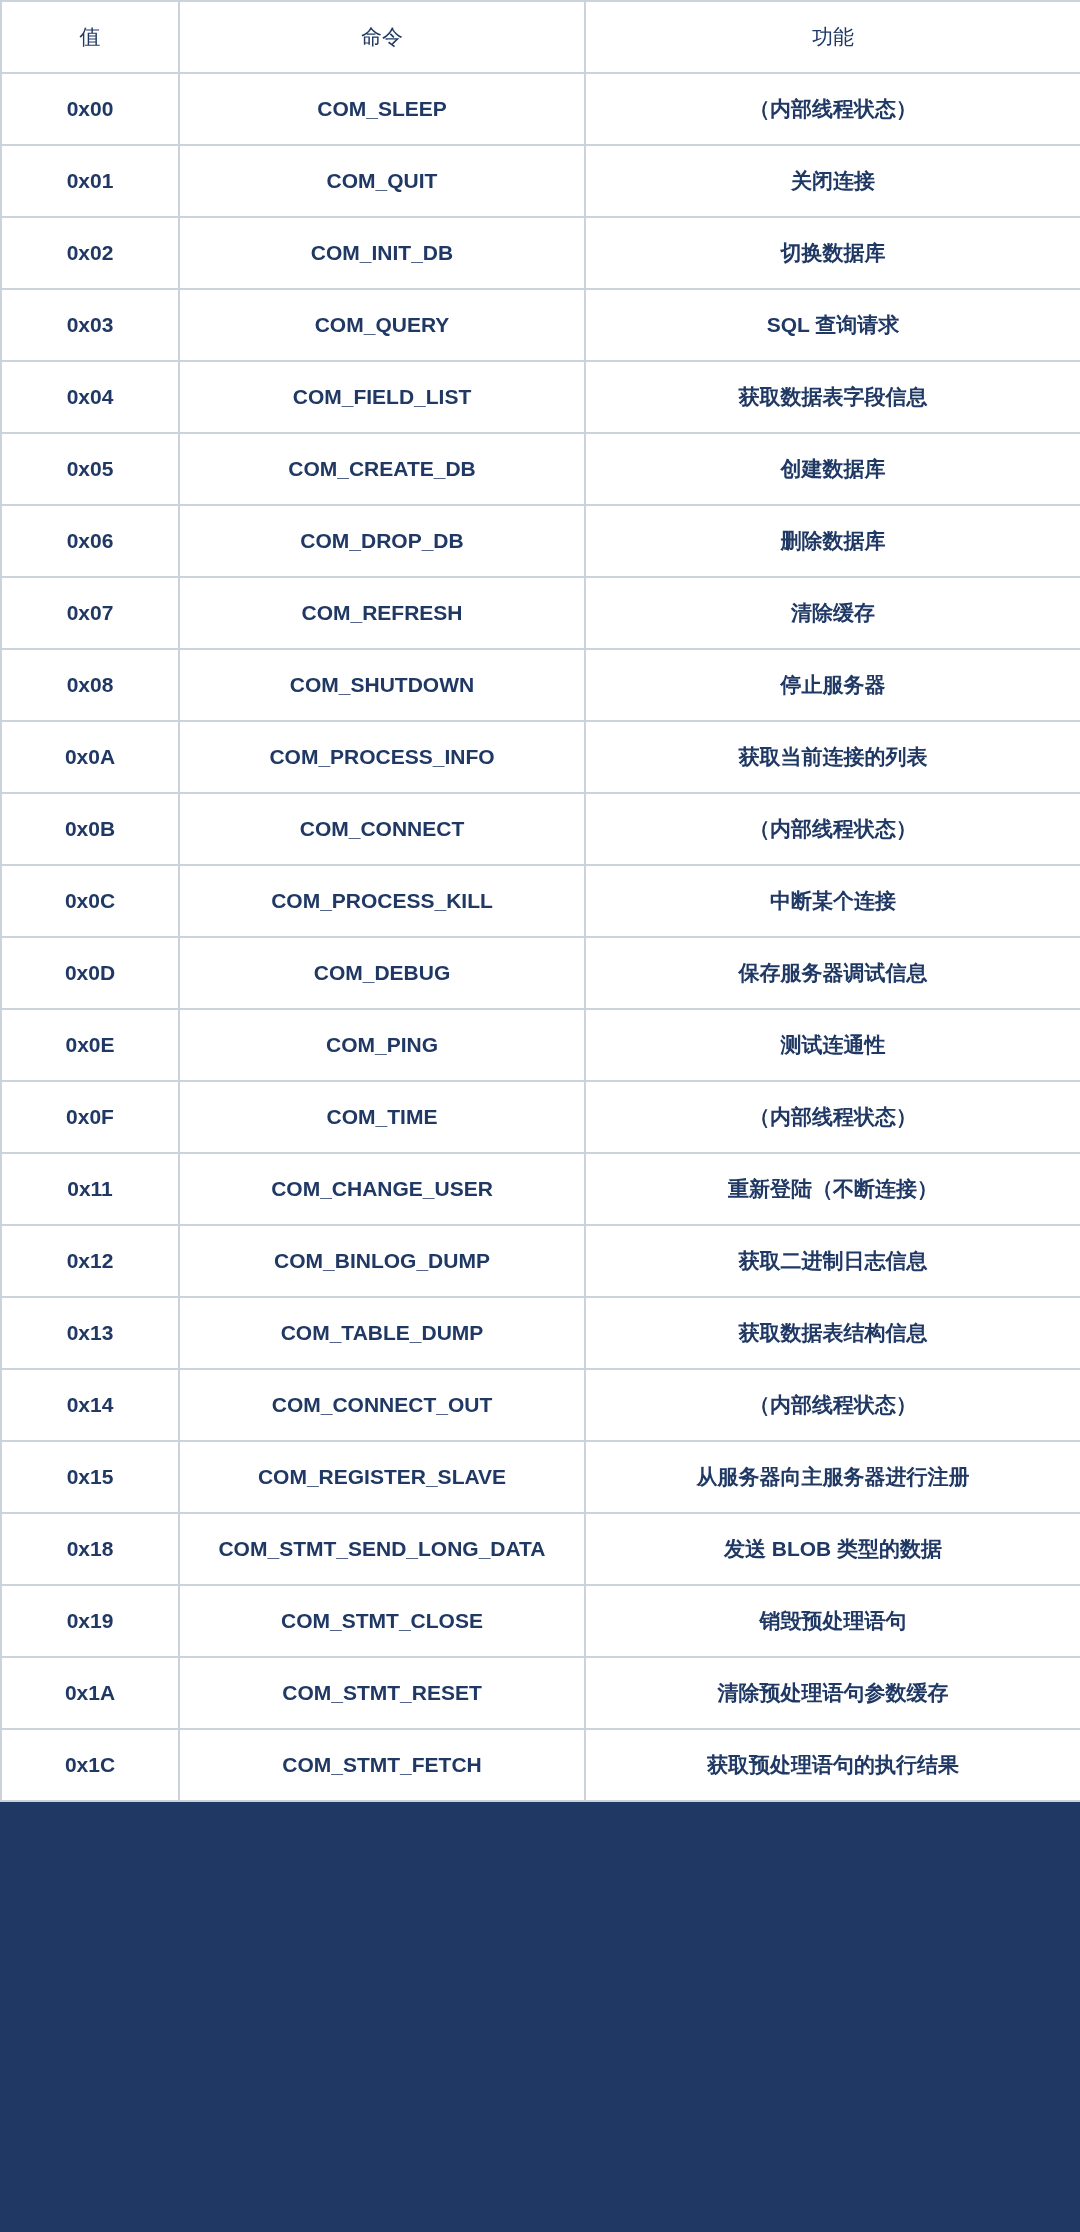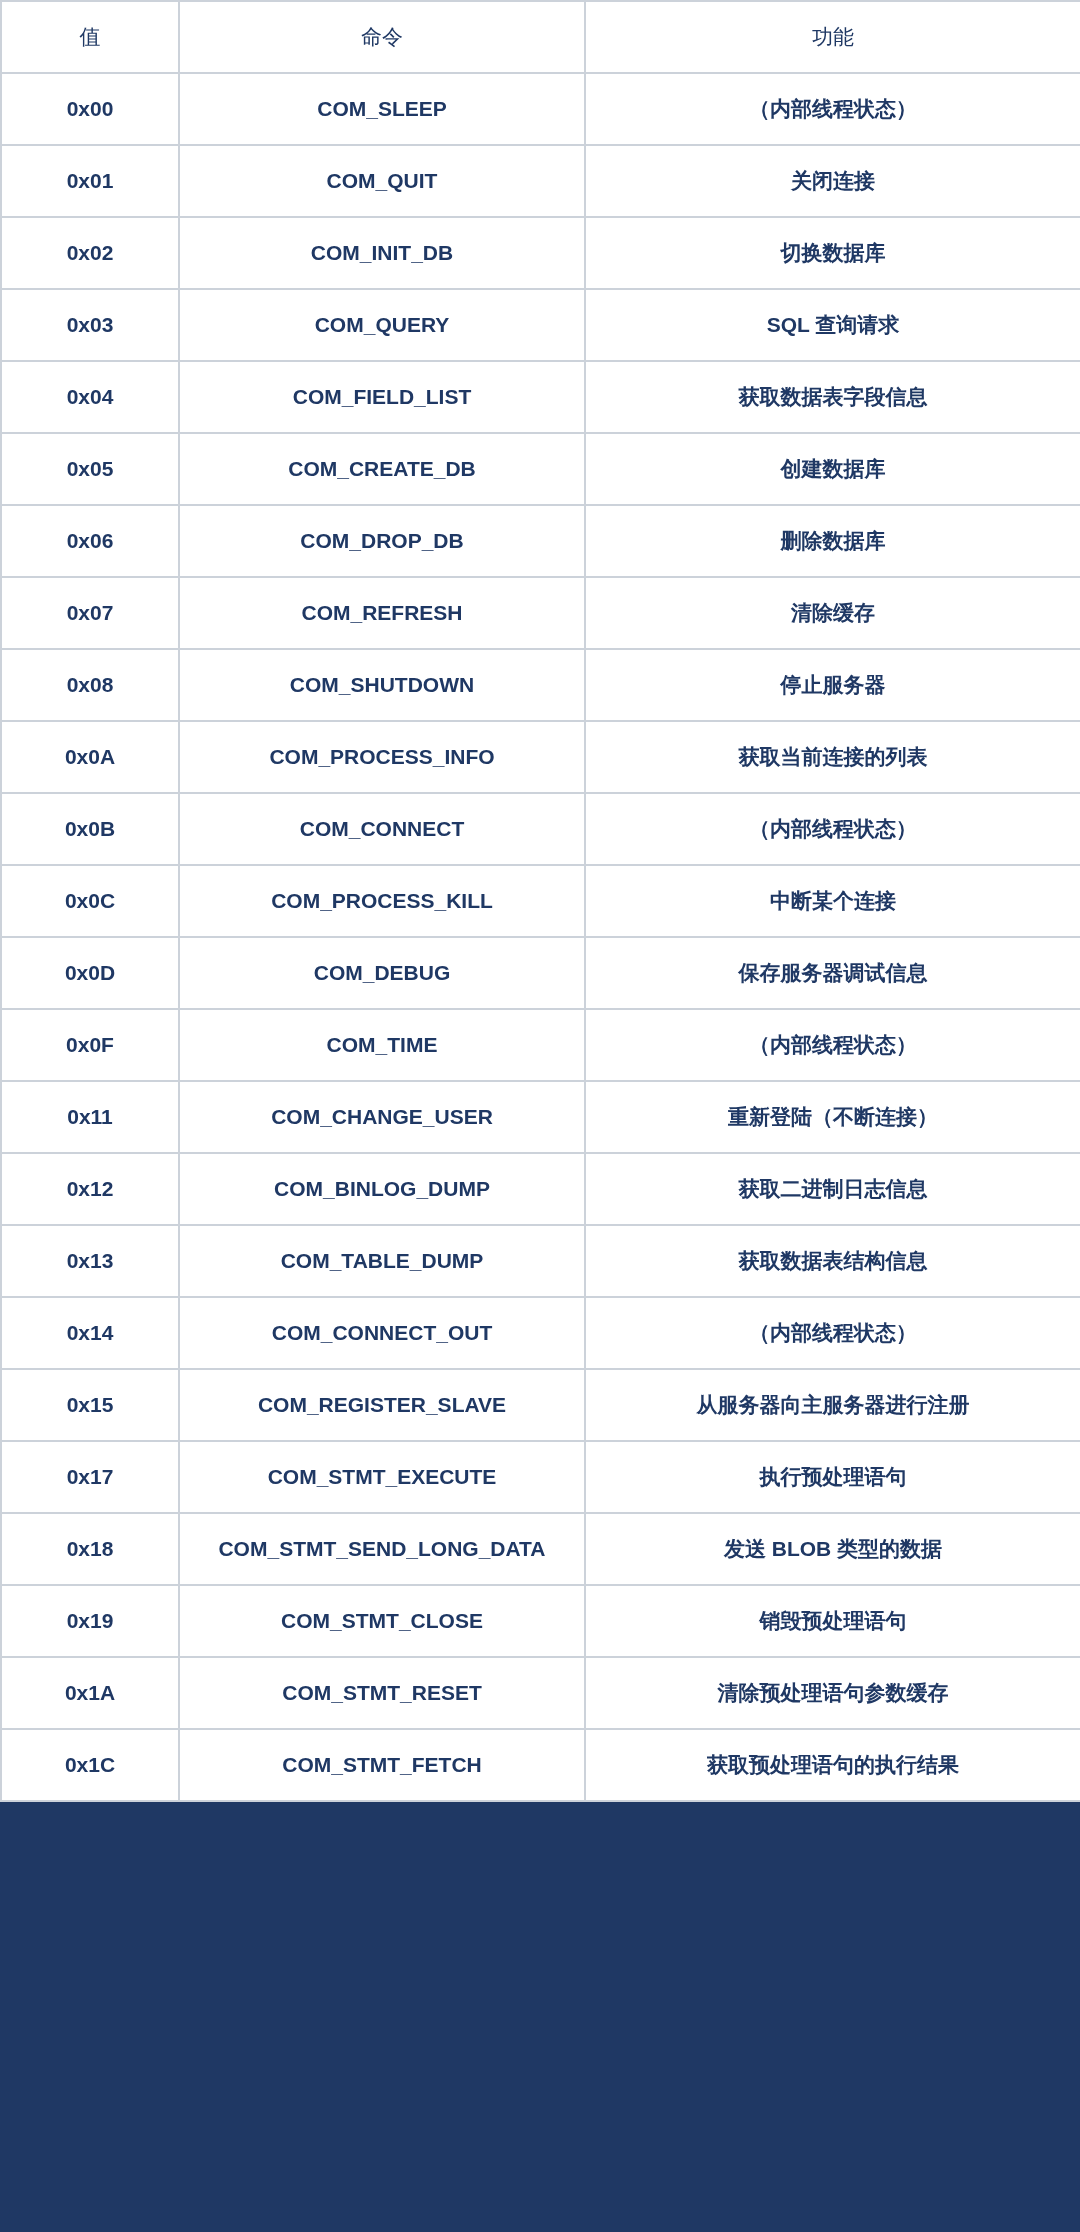--- a/index.html
+++ b/index.html
@@ -131,20 +131,25 @@
           <td>0x0C</td>
           <td>COM_PROCESS_KILL</td>
           <td>中断某个连接</td>
         </tr>
         <tr>
           <td>0x0D</td>
           <td>COM_DEBUG</td>
           <td>保存服务器调试信息</td>
         </tr>
         <tr>
+          <td>0x0E</td>
+          <td>COM_PING</td>
+          <td>测试连通性</td>
+        </tr>
+        <tr>
           <td>0x0F</td>
           <td>COM_TIME</td>
           <td>（内部线程状态）</td>
         </tr>
         <tr>
           <td>0x11</td>
           <td>COM_CHANGE_USER</td>
           <td>重新登陆（不断连接）</td>
         </tr>
         <tr>
@@ -159,25 +164,20 @@
         </tr>
         <tr>
           <td>0x14</td>
           <td>COM_CONNECT_OUT</td>
           <td>（内部线程状态）</td>
         </tr>
         <tr>
           <td>0x15</td>
           <td>COM_REGISTER_SLAVE</td>
           <td>从服务器向主服务器进行注册</td>
-        </tr>
-        <tr>
-          <td>0x17</td>
-          <td>COM_STMT_EXECUTE</td>
-          <td>执行预处理语句</td>
         </tr>
         <tr>
           <td>0x18</td>
           <td>COM_STMT_SEND_LONG_DATA</td>
           <td>发送 BLOB 类型的数据</td>
         </tr>
         <tr>
           <td>0x19</td>
           <td>COM_STMT_CLOSE</td>
           <td>销毁预处理语句</td>

